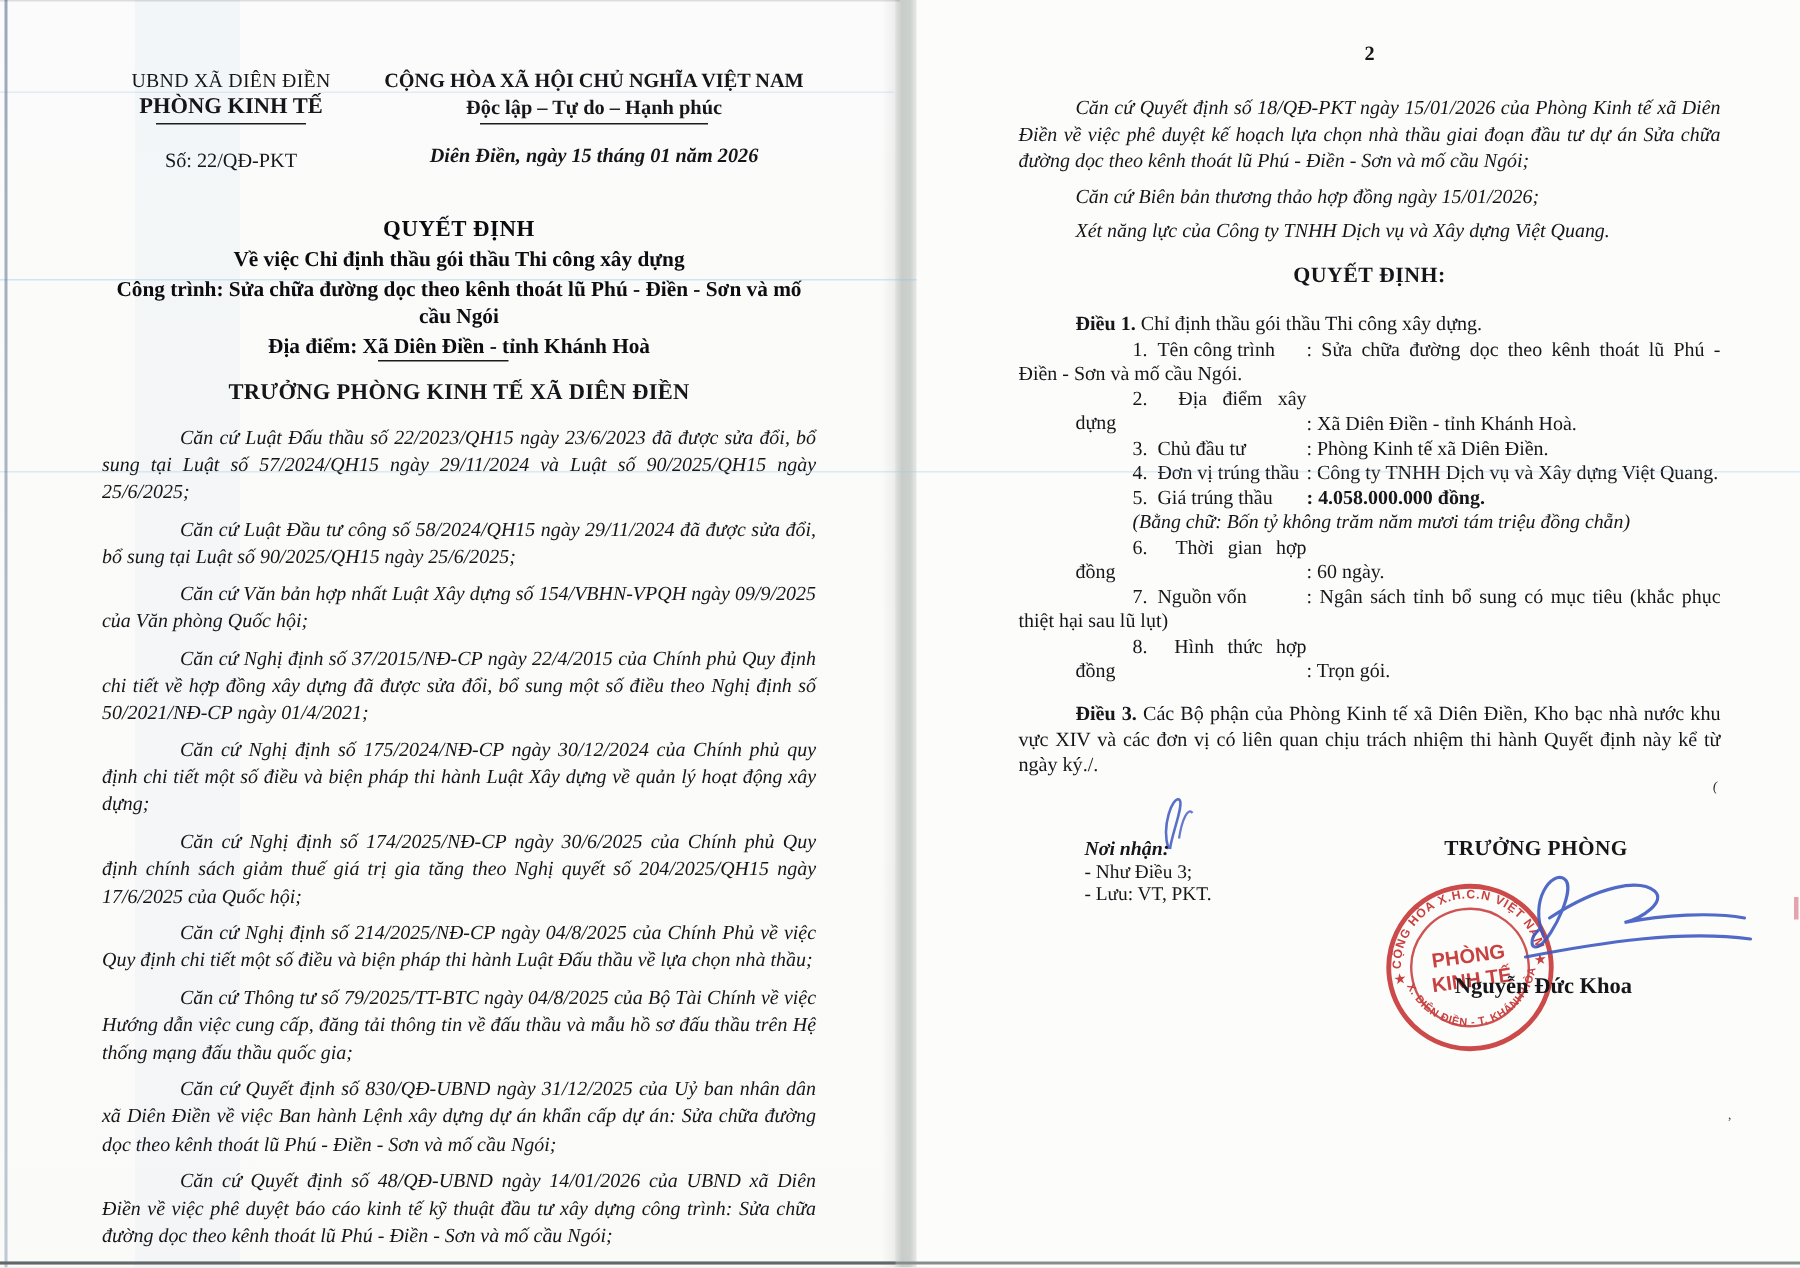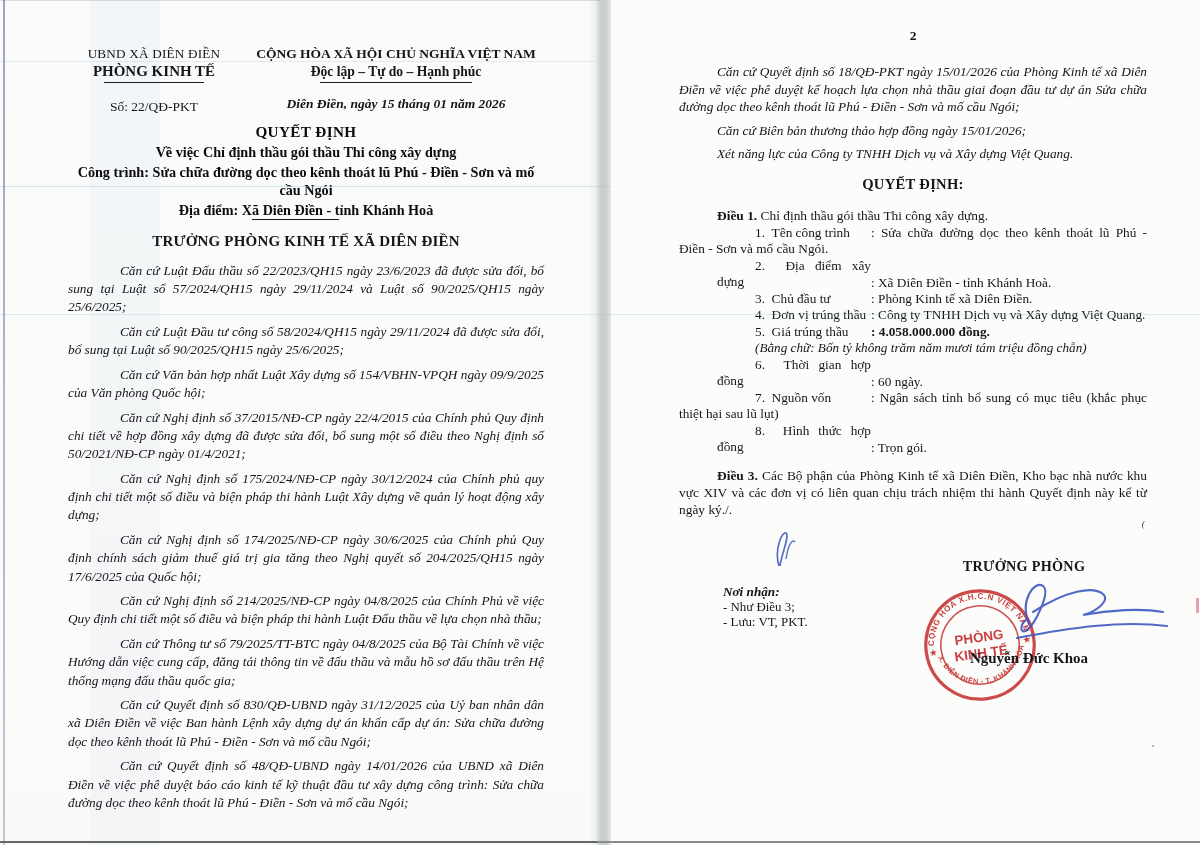--- a/index.html
+++ b/index.html
@@ -48,21 +48,21 @@
   .hdr-org-top { font-size:13.2px; letter-spacing:.2px; }
   .hdr-org-bottom { font-size:15px; font-weight:bold; margin-top:1px; }
   .rule { height:1.4px; background:#1c1c1c; margin:2px auto 0 auto; }
   .rule-org { width:100px; }
   .rule-nat { width:152px; }
   .doc-number { font-size:13.5px; margin-top:16px; }
   .nat-line1 { font-size:13.5px; font-weight:bold; }
   .nat-line2 { font-size:13.6px; font-weight:bold; margin-top:2px; }
   .place-date { font-size:13.5px; font-style:italic; font-weight:bold; margin-top:13px; }
 
-  .title-block { margin-top:7px; text-align:center; font-weight:bold; color:#0c0c10; }
+  .title-block { margin-top:28px; text-align:center; font-weight:bold; color:#0c0c10; }
   .title-main { font-size:15.2px; letter-spacing:.4px; }
   .title-sub  { font-size:14.2px; line-height:18px; margin-top:2px; }
   .u-seg { border-bottom:1.6px solid #1a1a1a; padding-bottom:1px; }
   .authority { margin-top:14px; text-align:center; font-weight:bold; font-size:15px;
     letter-spacing:.2px; }
 
   .paras { margin-top:12px; }
   .cite { font-style:italic; font-size:13.3px; line-height:18.2px; text-align:justify;
     text-indent:52px; margin-bottom:6.5px; color:#141419; }
 
@@ -80,21 +80,21 @@
   .items { }
   .item { font-size:13.3px; line-height:16.5px; text-align:justify; text-indent:38px; }
   .item-label { display:inline-block; width:154px; }
   .val-strong { font-weight:bold; }
   .amount-words { font-size:13.2px; font-style:italic; margin-left:76px;
     line-height:16.5px; }
   .article2 { margin-top:13px; }
   .article3 { margin-top:11px; }
 
   .sig-area { position:absolute; left:0; top:0; width:589px; height:845px; }
-  .recipients { position:absolute; left:112px; top:584px; font-size:12.9px;
+  .recipients { position:absolute; left:112px; top:558px; font-size:12.9px;
     line-height:15.5px; }
   .recipients-title { font-weight:bold; font-style:italic; font-size:13.2px; }
   .sig-title { position:absolute; left:293px; top:558px; width:240px; text-align:center;
     font-weight:bold; font-size:14.2px; letter-spacing:.3px; }
   .stamp-wrap { position:absolute; left:310px; top:586px; width:118px; height:118px;
     opacity:.93; }
   .sig-ink { position:absolute; left:378px; top:572px; width:185px; height:95px; }
   .sig-name { position:absolute; left:328px; top:650px; width:180px; text-align:center;
     font-weight:bold; font-size:15px; }
   .flourish { position:absolute; left:160px; top:526px; width:26px; height:44px; }

